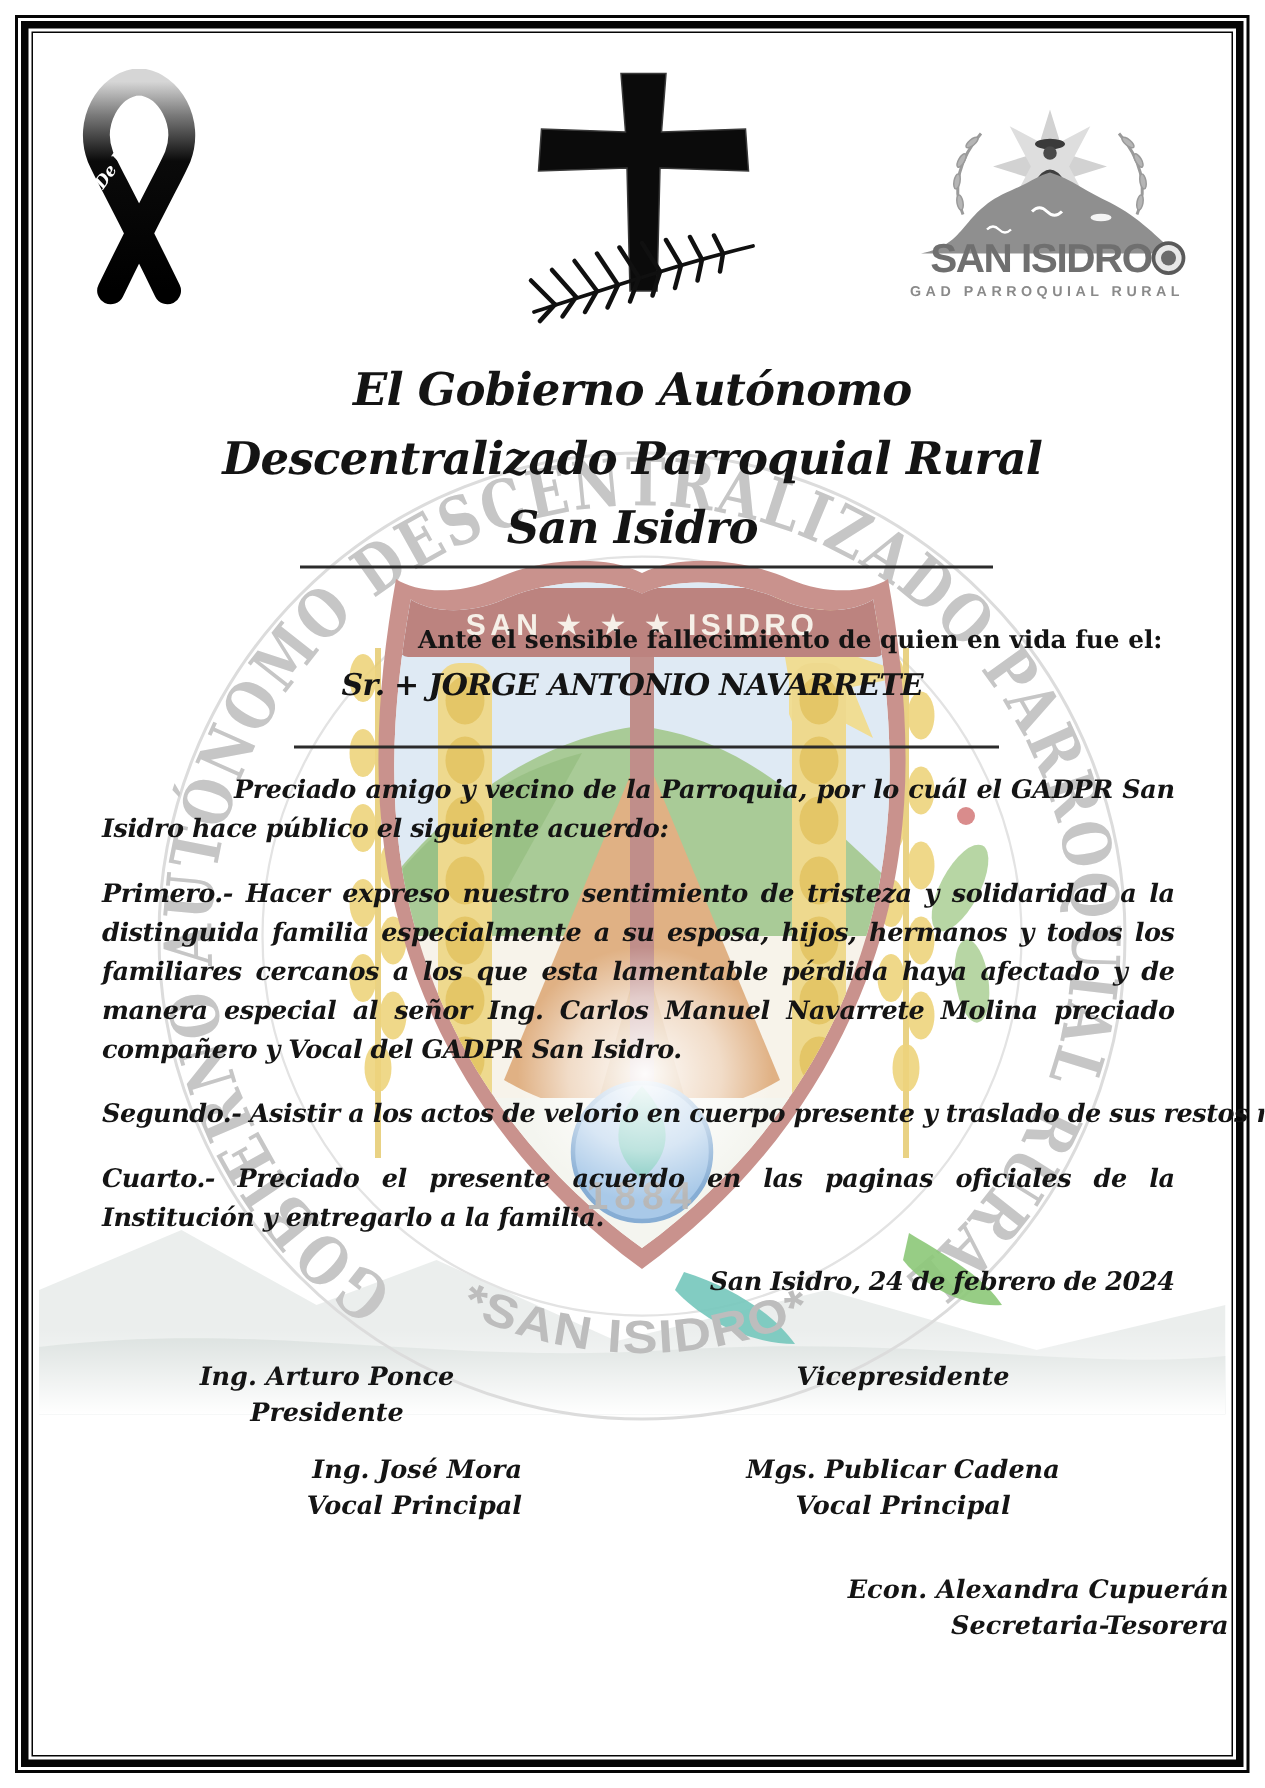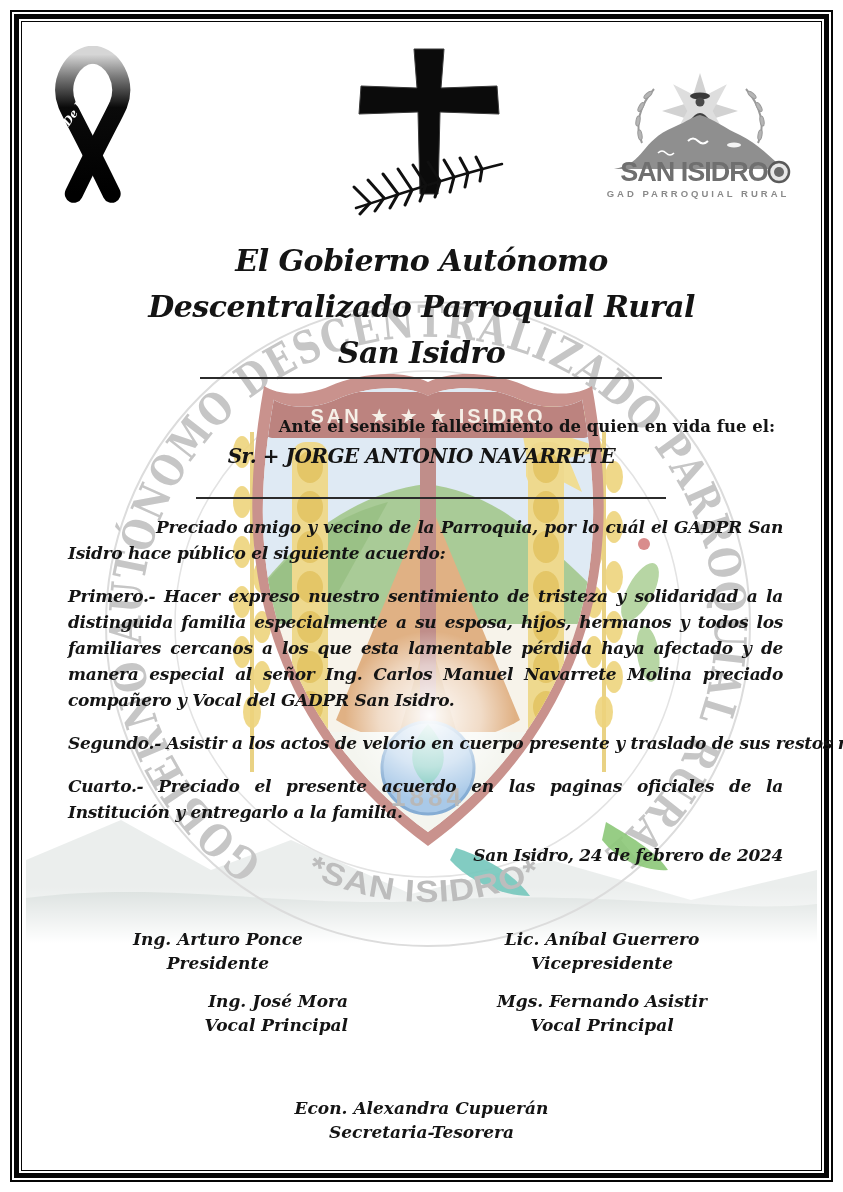--- a/index.html
+++ b/index.html
@@ -30,26 +30,26 @@
   .deceased{top:444px;left:24px;right:24px;text-align:center;z-index:2;
             font-size:20px;font-weight:700;font-style:italic;letter-spacing:-0.5px;}
 
   .body-block{top:514px;left:68px;right:60px;z-index:2;font-size:17px;line-height:26px;
               font-weight:700;font-style:italic;letter-spacing:-0.3px;}
   .body-block p{margin:0 0 17px 0;text-align:justify;}
   .body-block p.first{text-indent:88px;}
   .body-block p.oneline{white-space:nowrap;text-align:left;}
   .date-line{margin-top:8px;text-align:right;white-space:nowrap;}
 
-  .sig{z-index:2;text-align:center;font-size:17px;line-height:24px;font-weight:700;font-style:italic;margin-top:21px;}
+  .sig{z-index:2;text-align:center;font-size:17px;line-height:24px;font-weight:700;font-style:italic;}
   .sig-l1{top:906px;left:88px;width:260px;}
   .sig-r1{top:906px;left:452px;width:300px;}
   .sig-l2{top:968px;left:88px;width:260px;text-align:right;}
   .sig-r2{top:968px;left:452px;width:300px;}
-  .sig-c {top:1075px;left:24px;right:24px;}
+  .sig-c {top:1048px;left:24px;right:24px;text-align:right;}
 </style>
 </head>
 <body>
 
 <div class="page">
 
   <svg class="abs photo" viewBox="0 0 791 145">
     <defs>
       <linearGradient id="wfade" x1="0" y1="0" x2="0" y2="1">
         <stop offset="0" stop-color="#ffffff" stop-opacity="0"></stop>
@@ -272,29 +272,28 @@
     <p class="oneline">Segundo.- Asistir a los actos de velorio en cuerpo presente y traslado de sus restos mortales.</p>
     <p>Cuarto.- Preciado el presente acuerdo en las paginas oficiales de la Institución y entregarlo a la familia.</p>
     <div class="date-line">San Isidro, 24 de febrero de 2024</div>
   </div>
 
   <div class="abs sig sig-l1">
     <div>Ing. Arturo Ponce</div>
     <div>Presidente</div>
   </div>
   <div class="abs sig sig-r1">
-    <div>Lic. Aníbal Guerrero</div>
     <div>Vicepresidente</div>
   </div>
   <div class="abs sig sig-l2">
     <div>Ing. José Mora</div>
     <div>Vocal Principal</div>
   </div>
   <div class="abs sig sig-r2">
-    <div>Mgs. Fernando Asistir</div>
+    <div>Mgs. Publicar Cadena</div>
     <div>Vocal Principal</div>
   </div>
   <div class="abs sig sig-c">
     <div>Econ. Alexandra Cupuerán</div>
     <div>Secretaria-Tesorera</div>
   </div>
 
 </div>
 
 </body></html>

